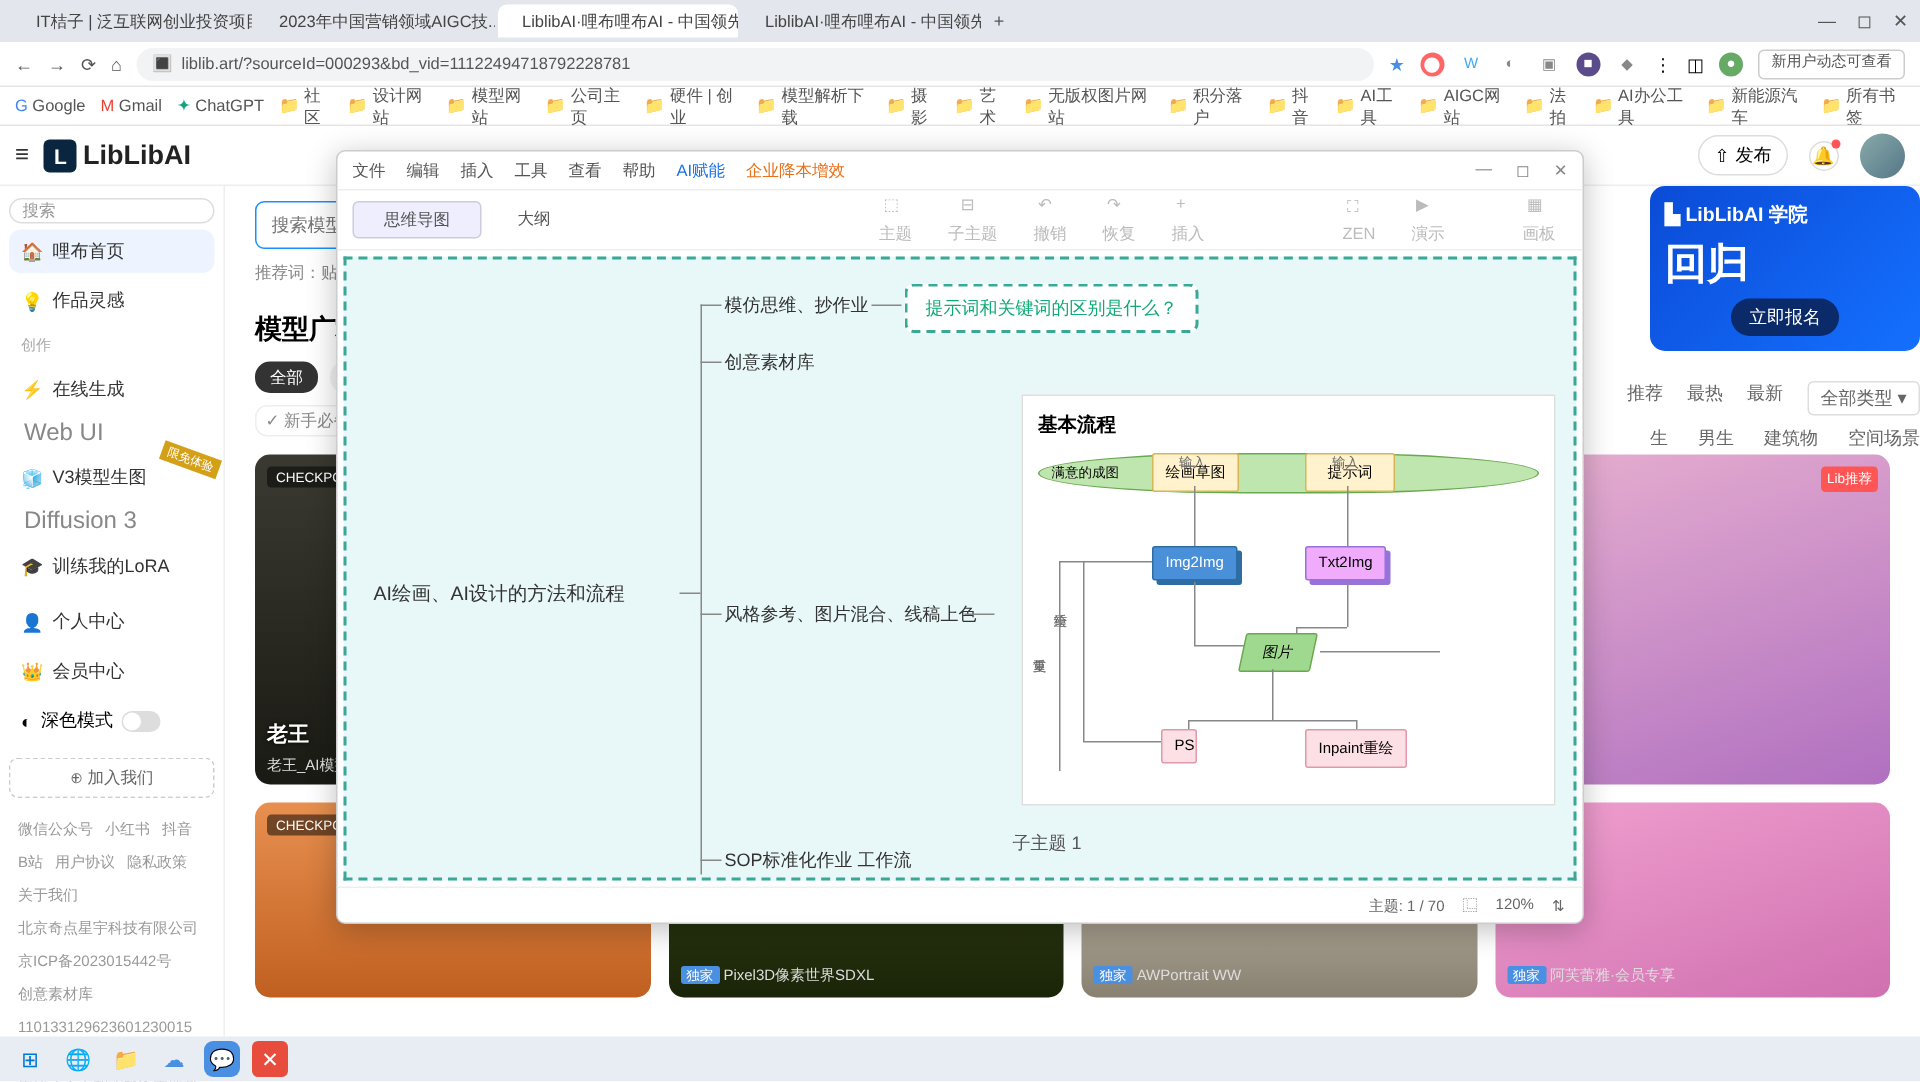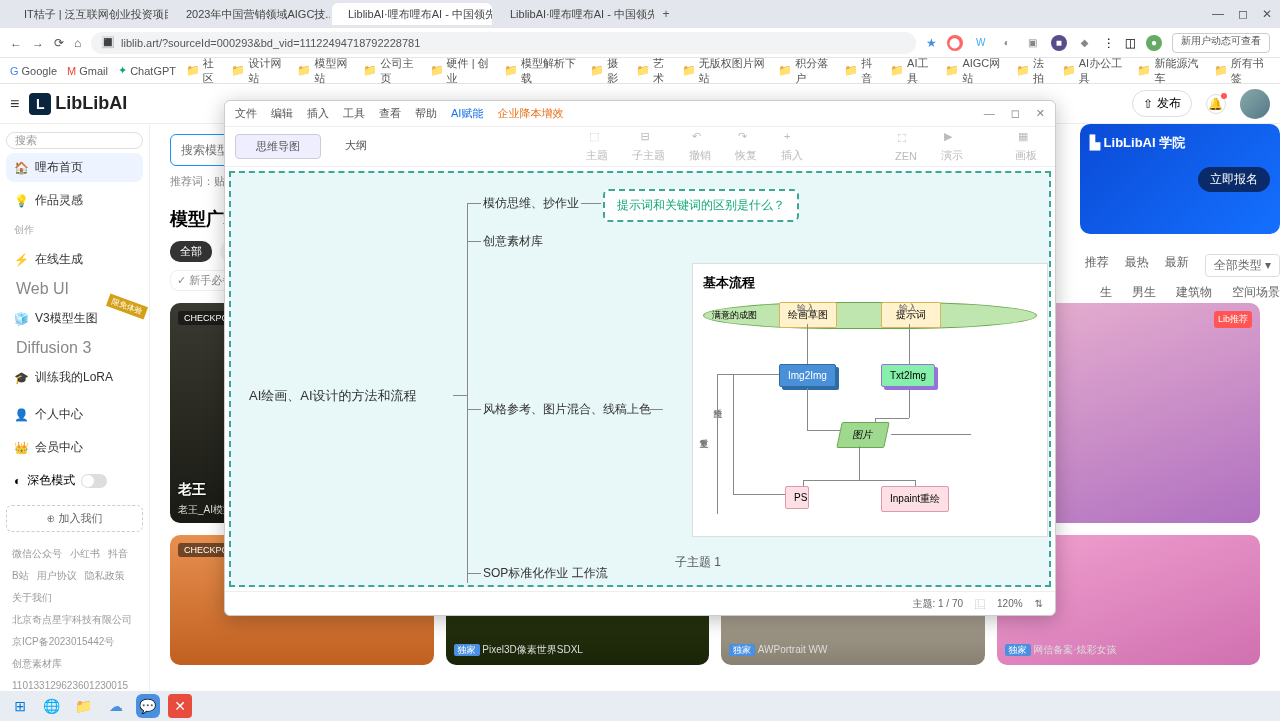--- a/index.html
+++ b/index.html
@@ -56,21 +56,21 @@
 .tagrow{margin-top:8px;display:flex;gap:8px;font-size:11px;color:#888}
 .tag{padding:2px 6px;border:1px solid #eee;border-radius:8px}
 .cards{display:grid;grid-template-columns:repeat(4,1fr);gap:12px;margin-top:12px}
 .card{height:220px;border-radius:10px;position:relative;overflow:hidden;background:#444}
 .card .cp{position:absolute;top:8px;left:8px;background:rgba(0,0,0,.5);color:#fff;font-size:9px;padding:2px 6px;border-radius:3px}
 .card .lora{background:rgba(255,120,0,.9)}
 .card .name{position:absolute;bottom:24px;left:8px;color:#fff;font-size:14px;font-weight:bold;text-shadow:0 0 3px #000}
 .card .author{position:absolute;bottom:6px;left:8px;color:#ddd;font-size:10px}
 .card .badge{position:absolute;top:8px;right:8px;background:#f55;color:#fff;font-size:9px;padding:2px 4px;border-radius:3px}
 .bigcard{grid-column:span 1;height:130px}
-.academy{position:absolute;right:0;top:0;width:200px;height:110px;background:linear-gradient(135deg,#0a4bd6,#1570ff);border-radius:10px;color:#fff;padding:10px;display:flex;justify-content:space-between}
+.academy{position:absolute;right:0;top:0;width:180px;height:110px;background:linear-gradient(135deg,#0a4bd6,#1570ff);border-radius:10px;color:#fff;padding:10px;display:flex;flex-direction:column;justify-content:space-between}
 .academy .t{font-size:13px;font-weight:bold}
 .academy .big{font-size:28px;font-weight:bold}
 .academy .btn{background:#0a2a6a;padding:4px 12px;border-radius:14px;font-size:12px;align-self:center}
 .sortrow{position:absolute;right:0;top:130px;display:flex;gap:16px;font-size:12px;color:#666}
 .sortrow .sel{border:1px solid #ddd;border-radius:4px;padding:2px 8px}
 .catrow{position:absolute;right:0;top:160px;display:flex;gap:20px;font-size:12px;color:#666}
 
 .docwin{position:absolute;left:224px;top:100px;width:832px;height:516px;background:#fff;border:1px solid #ccc;border-radius:6px;box-shadow:0 4px 20px rgba(0,0,0,.25);display:flex;flex-direction:column;z-index:50}
 .docbar{height:26px;display:flex;align-items:center;gap:14px;padding:0 10px;font-size:11px;color:#555;border-bottom:1px solid #eee}
 .docbar .highlight{color:#1a73e8}
@@ -80,27 +80,27 @@
 .tabs{display:flex;gap:4px}
 .tb{padding:4px 20px;border-radius:4px}
 .tb.active{background:#eef;border:1px solid #ccd}
 .spacer{flex:1}
 .tool{display:flex;flex-direction:column;align-items:center;gap:2px;color:#bbb;padding:0 8px}
 .tool svg,.tool .ico{width:16px;height:16px}
 .doccanvas{flex:1;background:#e8f7f7;border:2px dashed #3aa896;margin:4px;position:relative;overflow:hidden}
 .mindroot{position:absolute;left:18px;top:214px;font-size:13px;color:#333}
 .branch{position:absolute;font-size:12px;color:#333}
 .bubble{position:absolute;border:2px dashed #3aa896;background:#fff;padding:6px 12px;border-radius:6px;font-size:12px;color:#1a7}
-.subcanvas{position:absolute;right:1px;top:90px;width:356px;height:274px;background:#fff;border:1px solid #ddd;padding:10px}
+.subcanvas{position:absolute;right:12px;top:90px;width:356px;height:274px;background:#fff;border:1px solid #ddd;padding:10px}
 .subcanvas .title{font-size:13px;font-weight:bold;margin-bottom:10px}
 .flow{position:relative;width:100%;height:230px}
 .box{position:absolute;border:1px solid #888;font-size:10px;padding:5px 8px;text-align:center;border-radius:2px}
 .yellow{background:#fff2cc;border-color:#d6b656}
 .blue{background:#4a90d9;color:#fff;border-color:#2e6da4}
-.purple{background:#86efac;border-color:#9673d9}
+.purple{background:#f0abfc;border-color:#9673d9}
 .green{background:#9fd98f;border-color:#6aa84f;transform:skewX(-12deg)}
 .pink{background:#fce0e6;border-color:#e099aa}
 .cloud{background:#c0e6b0;border:1px solid #6aa84f;border-radius:50%/60%;padding:6px 8px;font-size:9px}
 .flowlabel{position:absolute;font-size:9px;color:#666}
 .line{position:absolute;background:#888}
 .vline{width:1px}
 .hline{height:1px}
 .subtopic{position:absolute;left:444px;bottom:14px;font-size:12px;color:#555}
 .docstatus{height:24px;border-top:1px solid #eee;display:flex;align-items:center;justify-content:flex-end;gap:12px;padding:0 12px;font-size:10px;color:#666}
 
@@ -298,20 +298,21 @@
         <span>生成式人工智能服务管理暂行办法 Beijing-PianYu-20240225</span>
       </div>
     </div>
 
     <div class="main">
       <input class="searchbig" placeholder="搜索模型/图片" style="">
       <div class="rec"><span>推荐词：</span><span>贴纸</span></div>
 
       <div class="academy">
         <div class="t"><span style="font-weight:bold">▙ </span><span>LibLibAI 学院</span></div>
+        <div class="big">回归</div>
         <div class="btn">立即报名</div>
       </div>
 
       <div class="mt">模型广场</div>
       <div class="chips">
         <span class="chip active">全部</span>
         <span class="chip">动漫</span>
       </div>
       <div class="tagrow">
           <span class="tag">✓ 新手必备</span>
@@ -347,21 +348,21 @@
           <span class="cp">CHECKPOINT</span>
           <span class="badge" style="background:#d4a017">会员专享</span>
         </div>
         <div class="card bigcard" style="background:linear-gradient(180deg,#3a4a1a,#1a2408)">
           <span class="author" style="bottom:8px"><span style="background:#4a90e2;color:#fff;padding:1px 4px;border-radius:2px;font-size:9px">独家</span> <span>Pixel3D像素世界SDXL</span></span>
         </div>
         <div class="card bigcard" style="background:linear-gradient(180deg,#d8d0c0,#888070)">
           <span class="author" style="bottom:8px"><span style="background:#4a90e2;color:#fff;padding:1px 4px;border-radius:2px;font-size:9px">独家</span> <span>AWPortrait WW</span></span>
         </div>
         <div class="card bigcard" style="background:linear-gradient(160deg,#f0a0d0,#d070b0)">
-          <span class="author" style="bottom:8px"><span style="background:#4a90e2;color:#fff;padding:1px 4px;border-radius:2px;font-size:9px">独家</span> <span>网信备案·炫彩女孩</span></span>
+          <span class="author" style="bottom:8px"><span style="background:#4a90e2;color:#fff;padding:1px 4px;border-radius:2px;font-size:9px">独家</span> <span>阿芙蕾雅·会员专享</span></span>
         </div>
       </div>
     </div>
   </div>
 </div>
 
 <div class="docwin">
   <div class="docbar">
     <span>文件</span>
     <span>编辑</span>

